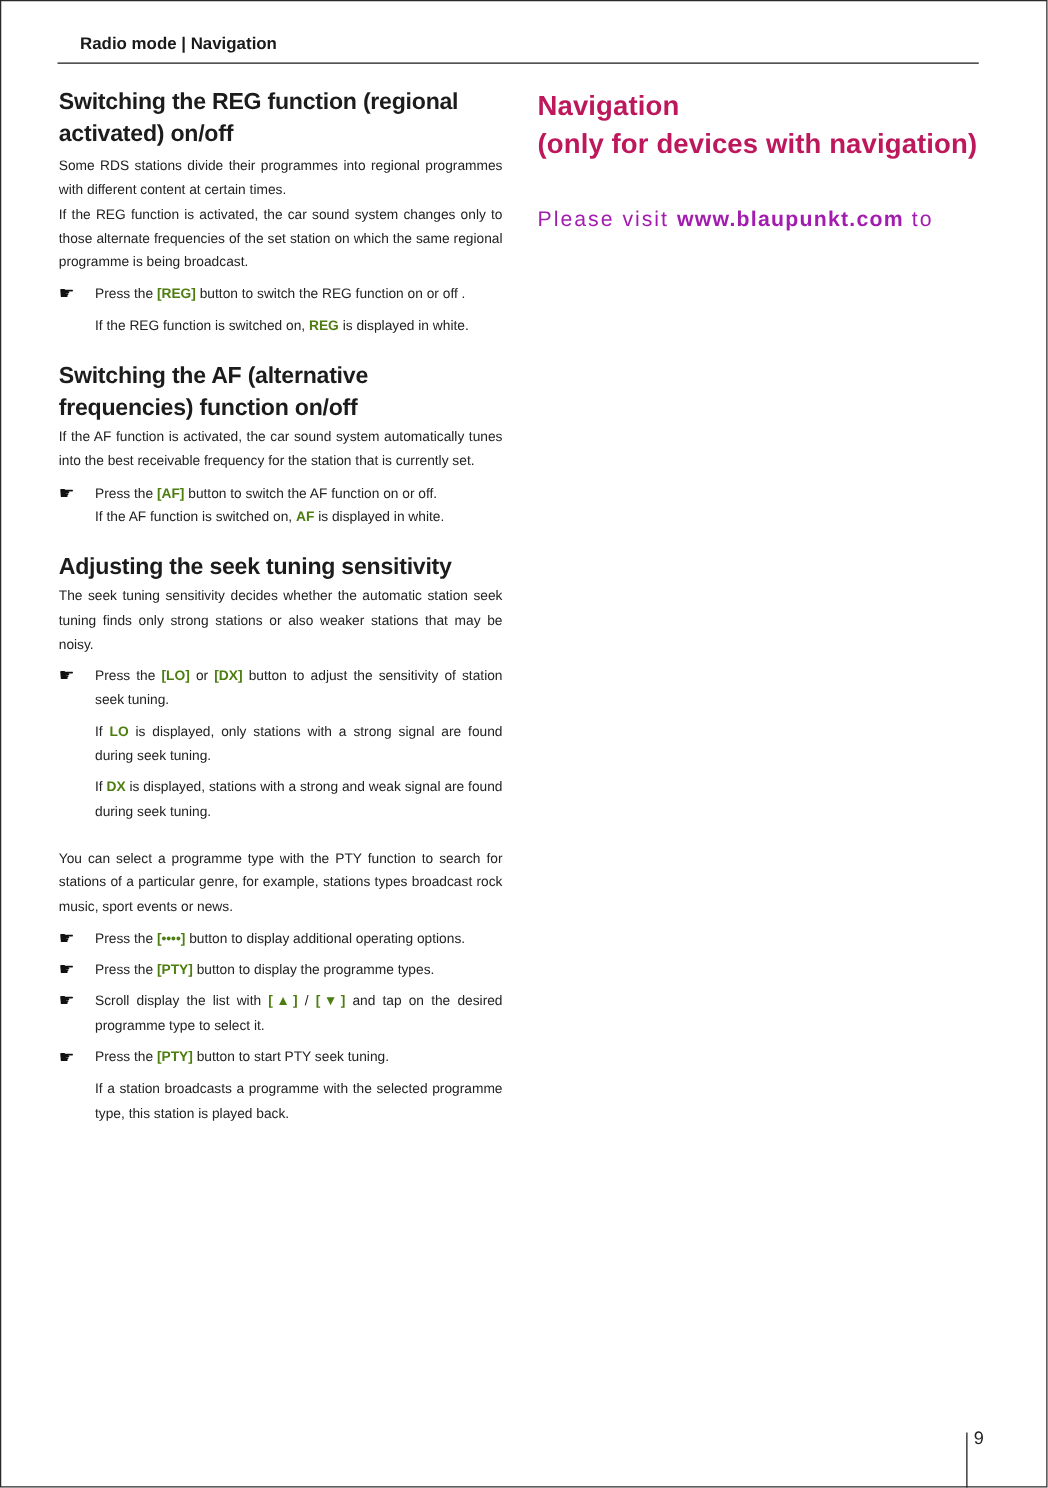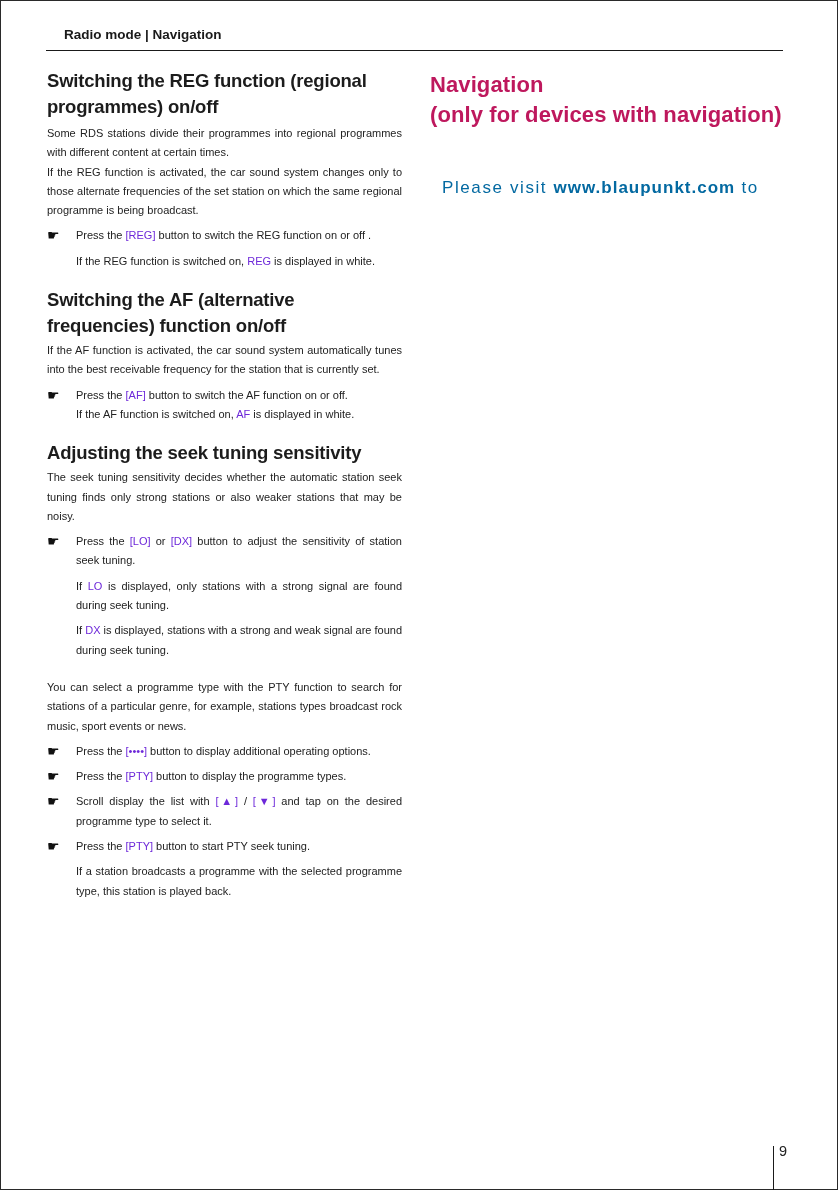--- a/index.html
+++ b/index.html
@@ -37,27 +37,27 @@
     margin: 0; font-size: 11px; line-height: 19.3px; text-align: justify; color: #222;
   }
   .gap-s { height: 6px; }
   .gap-l { height: 16px; }
   .step { position: relative; padding-left: 29px; }
   .step .hand {
     position: absolute; left: 0; top: 0; font-size: 14px; line-height: 19.3px; color: #111;
     font-family: "DejaVu Sans", sans-serif;
   }
   .note { padding-left: 29px; }
-  b.key { font-weight: normal; color: #6d28d9; }
+  b.key { font-weight: bold; color: #4d7c0f; }
   h1.nav-title {
     margin: 0; font-size: 22px; line-height: 30px; font-weight: bold; color: #be185d;
     letter-spacing: 0.1px;
   }
   p.nav-body {
-    margin: 12px; font-size: 17px; line-height: 24px; text-align: justify; color: #0369a1;
+    margin: 0; font-size: 17px; line-height: 24px; text-align: justify; color: #a21caf;
   }
   p.nav-body .spaced { letter-spacing: 1.6px; }
   p.nav-body b { letter-spacing: 1px; }
   .page-num-rule {
     position: absolute; left: 773px; top: 1146px; width: 0; height: 44px;
     border-left: 1.3px solid #1a1a1a;
   }
   .page-num {
     position: absolute; left: 779px; top: 1143px; font-size: 14.5px;
     font-family: "Liberation Sans", sans-serif; color: #222;
@@ -69,21 +69,21 @@
 <div class="page-border"></div>
 
 <div class="running-header">Radio mode | Navigation</div>
 <div class="header-rule"></div>
 
 <div class="col-left">
 
   <section>
     <h2 class="sec">
       <span>Switching the REG function (regional</span><br>
-      <span>programmes) on/off</span>
+      <span>activated) on/off</span>
     </h2>
     <div style="height:4px"></div>
     <p class="body">Some RDS stations divide their programmes into regional programmes with different content at certain times.</p>
     <p class="body">If the REG function is activated, the car sound system changes only to those alternate frequencies of the set station on which the same regional programme is being broadcast.</p>
     <div class="gap-s"></div>
     <div class="step">
       <span class="hand">☛</span>
       <p class="body"><span>Press the </span><b class="key">[REG]</b><span> button to switch the REG function on or off .</span></p>
     </div>
     <div class="gap-s"></div>

